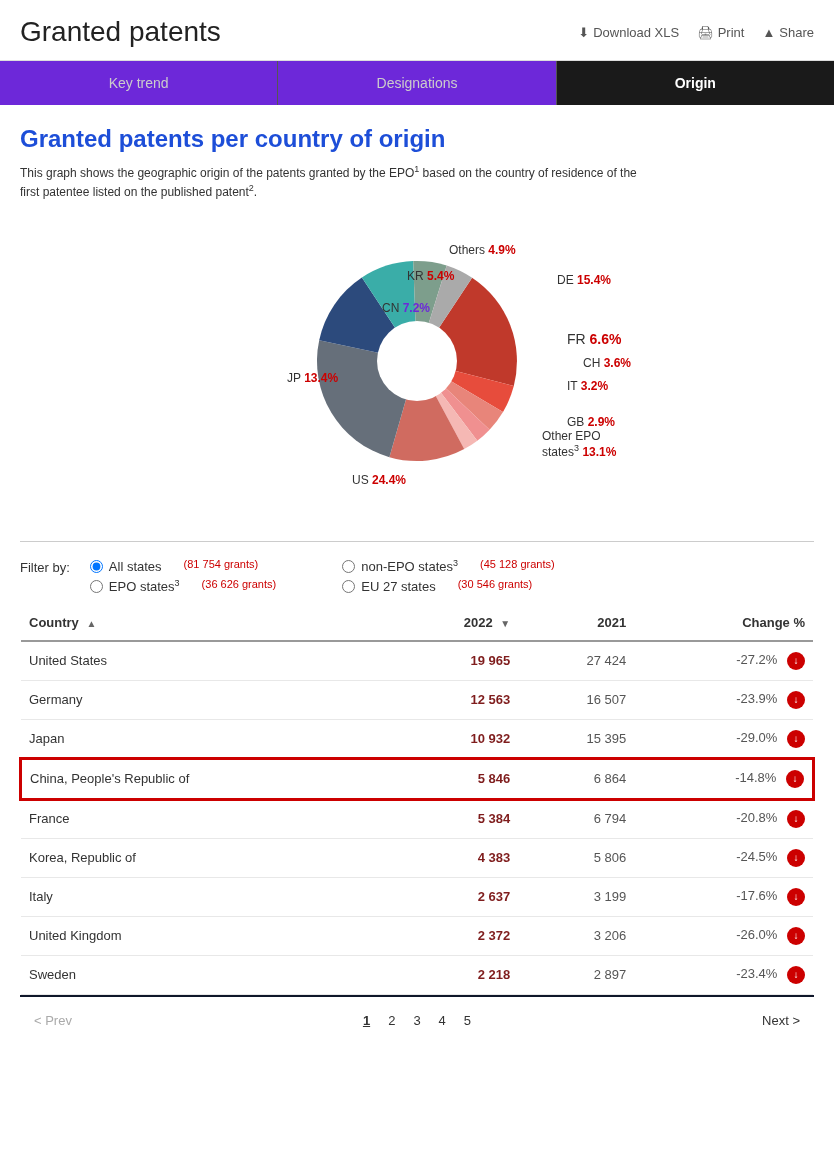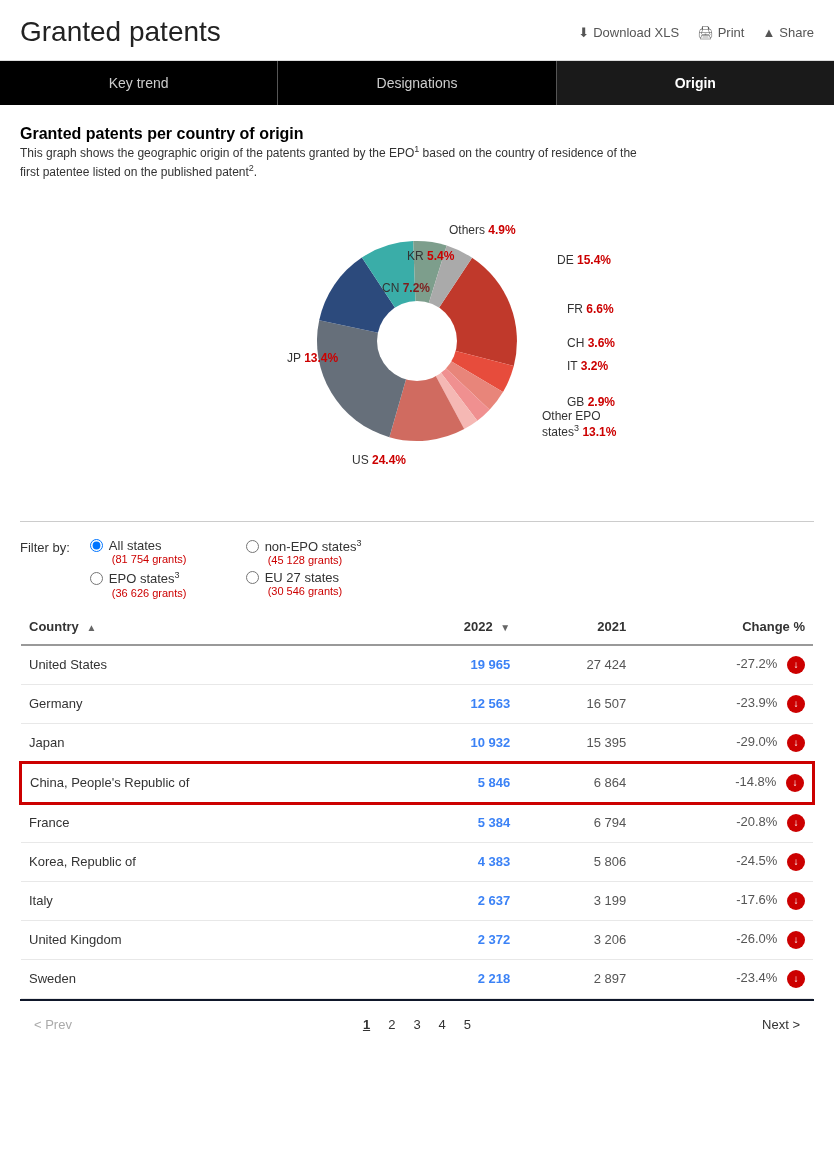--- a/index.html
+++ b/index.html
@@ -3,48 +3,48 @@
   <meta charset="utf-8">
   <style>
     * { box-sizing: border-box; margin: 0; padding: 0; }
     body { font-family: Arial, sans-serif; font-size: 13px; color: #333; background: #fff; width: 834px; }
 
     .header { display: flex; align-items: center; justify-content: space-between; padding: 16px 20px 12px; border-bottom: 1px solid #ddd; }
     .header-title { font-size: 28px; font-weight: 300; color: #222; }
     .header-actions { display: flex; gap: 18px; align-items: center; font-size: 13px; color: #555; }
     .header-action { display: flex; align-items: center; gap: 4px; cursor: pointer; color: #555; }
 
-    .tabs { display: flex; background: #000000; }
+    .tabs { display: flex; background: #6d28d9; }
     .tab { flex: 1; padding: 14px 10px; text-align: center; color: #ccc; font-size: 14px; cursor: pointer; border-right: 1px solid #555; }
     .tab:last-child { border-right: none; }
     .tab.active { background: #1a1a1a; color: #fff; font-weight: bold; }
 
     .content { padding: 20px 20px 10px; }
-    .section-title { font-size: 16px; font-weight: bold; color: #000000; }
+    .section-title { font-size: 24px; font-weight: bold; color: #1d4ed8; margin-bottom: 10px; }
     .description { font-size: 12px; color: #333; line-height: 1.5; margin-bottom: 20px; max-width: 620px; }
     sup { font-size: 9px; }
 
     .chart-area { display: flex; justify-content: center; position: relative; margin-bottom: 20px; height: 300px; }
 
     .divider { border: none; border-top: 1px solid #ccc; margin: 10px 0 16px; }
     .filter-label { font-size: 13px; margin-bottom: 8px; display: inline-block; margin-right: 20px; vertical-align: top; padding-top: 2px; }
     .filter-options { display: inline-grid; grid-template-columns: 1fr 1fr; gap: 4px 40px; }
-    .filter-option { display: flex; flex-direction: column; }
+    .filter-option { display: flex; flex-direction: row; }
     .filter-option label { display: flex; align-items: center; gap: 6px; cursor: pointer; font-size: 13px; }
     .filter-option .count { font-size: 11px; color: #c00; margin-left: 22px; }
     .filter-row { display: flex; align-items: flex-start; margin-bottom: 10px; }
 
     .table-section { width: 100%; }
     table { width: 100%; border-collapse: collapse; }
     thead th { padding: 10px 8px; font-size: 13px; font-weight: bold; color: #333; border-bottom: 2px solid #999; text-align: left; }
     thead th.num { text-align: right; }
     thead th .sort-icon { font-size: 10px; color: #666; margin-left: 4px; }
     tbody tr { border-bottom: 1px solid #e8e8e8; }
     tbody td { padding: 10px 8px; font-size: 13px; color: #333; }
-    tbody td.val-2022 { text-align: right; font-weight: bold; color: #3b82f6; }
+    tbody td.val-2022 { text-align: right; font-weight: bold; color: #7f1d1d; }
     tbody td.val-2021 { text-align: right; color: #555; }
     tbody td.change { text-align: right; color: #555; }
     .down-icon { display: inline-block; width: 18px; height: 18px; background: #c00; border-radius: 50%; color: #fff; font-size: 10px; text-align: center; line-height: 18px; margin-left: 6px; vertical-align: middle; }
 
     .pagination { display: flex; align-items: flex-end; justify-content: space-between; padding: 14px 8px 10px; border-top: 2px solid #0f172a; }
     .page-nav { font-size: 13px; color: #333; cursor: pointer; padding: 2px 6px; }
     .page-nav.disabled { color: #aaa; cursor: default; }
     .page-numbers { display: flex; gap: 10px; }
     .page-num { font-size: 13px; color: #333; cursor: pointer; padding: 2px 4px; }
     .page-num.active { font-weight: bold; text-decoration: underline; }
@@ -116,33 +116,33 @@
 
       <div style="position:absolute; left:282px; top:22px; font-size:12px;">
         <span style="color:#333;">Others </span><span style="color:#c00; font-weight:bold;">4.9%</span>
       </div>
 
       <div style="position:absolute; left:240px; top:48px; font-size:12px;">
         <span style="color:#333;">KR </span><span style="color:#c00; font-weight:bold;">5.4%</span>
       </div>
 
       <div style="position:absolute; left:215px; top:80px; font-size:12px;">
-        <span style="color:#333;">CN </span><span style="color:#7f1d1d; font-weight:bold;">7.2%</span>
+        <span style="color:#333;">CN </span><span style="color:#6d28d9; font-weight:bold;">7.2%</span>
       </div>
 
       <div style="position:absolute; left:390px; top:52px; font-size:12px;">
         <span style="color:#333;">DE </span><span style="color:#c00; font-weight:bold;">15.4%</span>
       </div>
 
-      <div style="position:absolute; left:400px; top:101px; font-size:12px;">
+      <div style="position:absolute; left:400px; top:110px; font-size:14px;">
         <span style="color:#333;">FR </span><span style="color:#c00; font-weight:bold;">6.6%</span>
       </div>
 
       <div style="position:absolute; left:400px; top:135px; font-size:12px;">
-        <span style="color:#333;">CH </span><span style="color:#c00; font-weight:bold;">3.6%</span>
+        <span style="color:#333;margin-left:16px;">CH </span><span style="color:#c00; font-weight:bold;">3.6%</span>
       </div>
 
       <div style="position:absolute; left:400px; top:158px; font-size:12px;">
         <span style="color:#333;">IT </span><span style="color:#c00; font-weight:bold;">3.2%</span>
       </div>
 
       <div style="position:absolute; left:400px; top:194px; font-size:12px;">
         <span style="color:#333;">GB </span><span style="color:#c00; font-weight:bold;">2.9%</span>
       </div>
 

